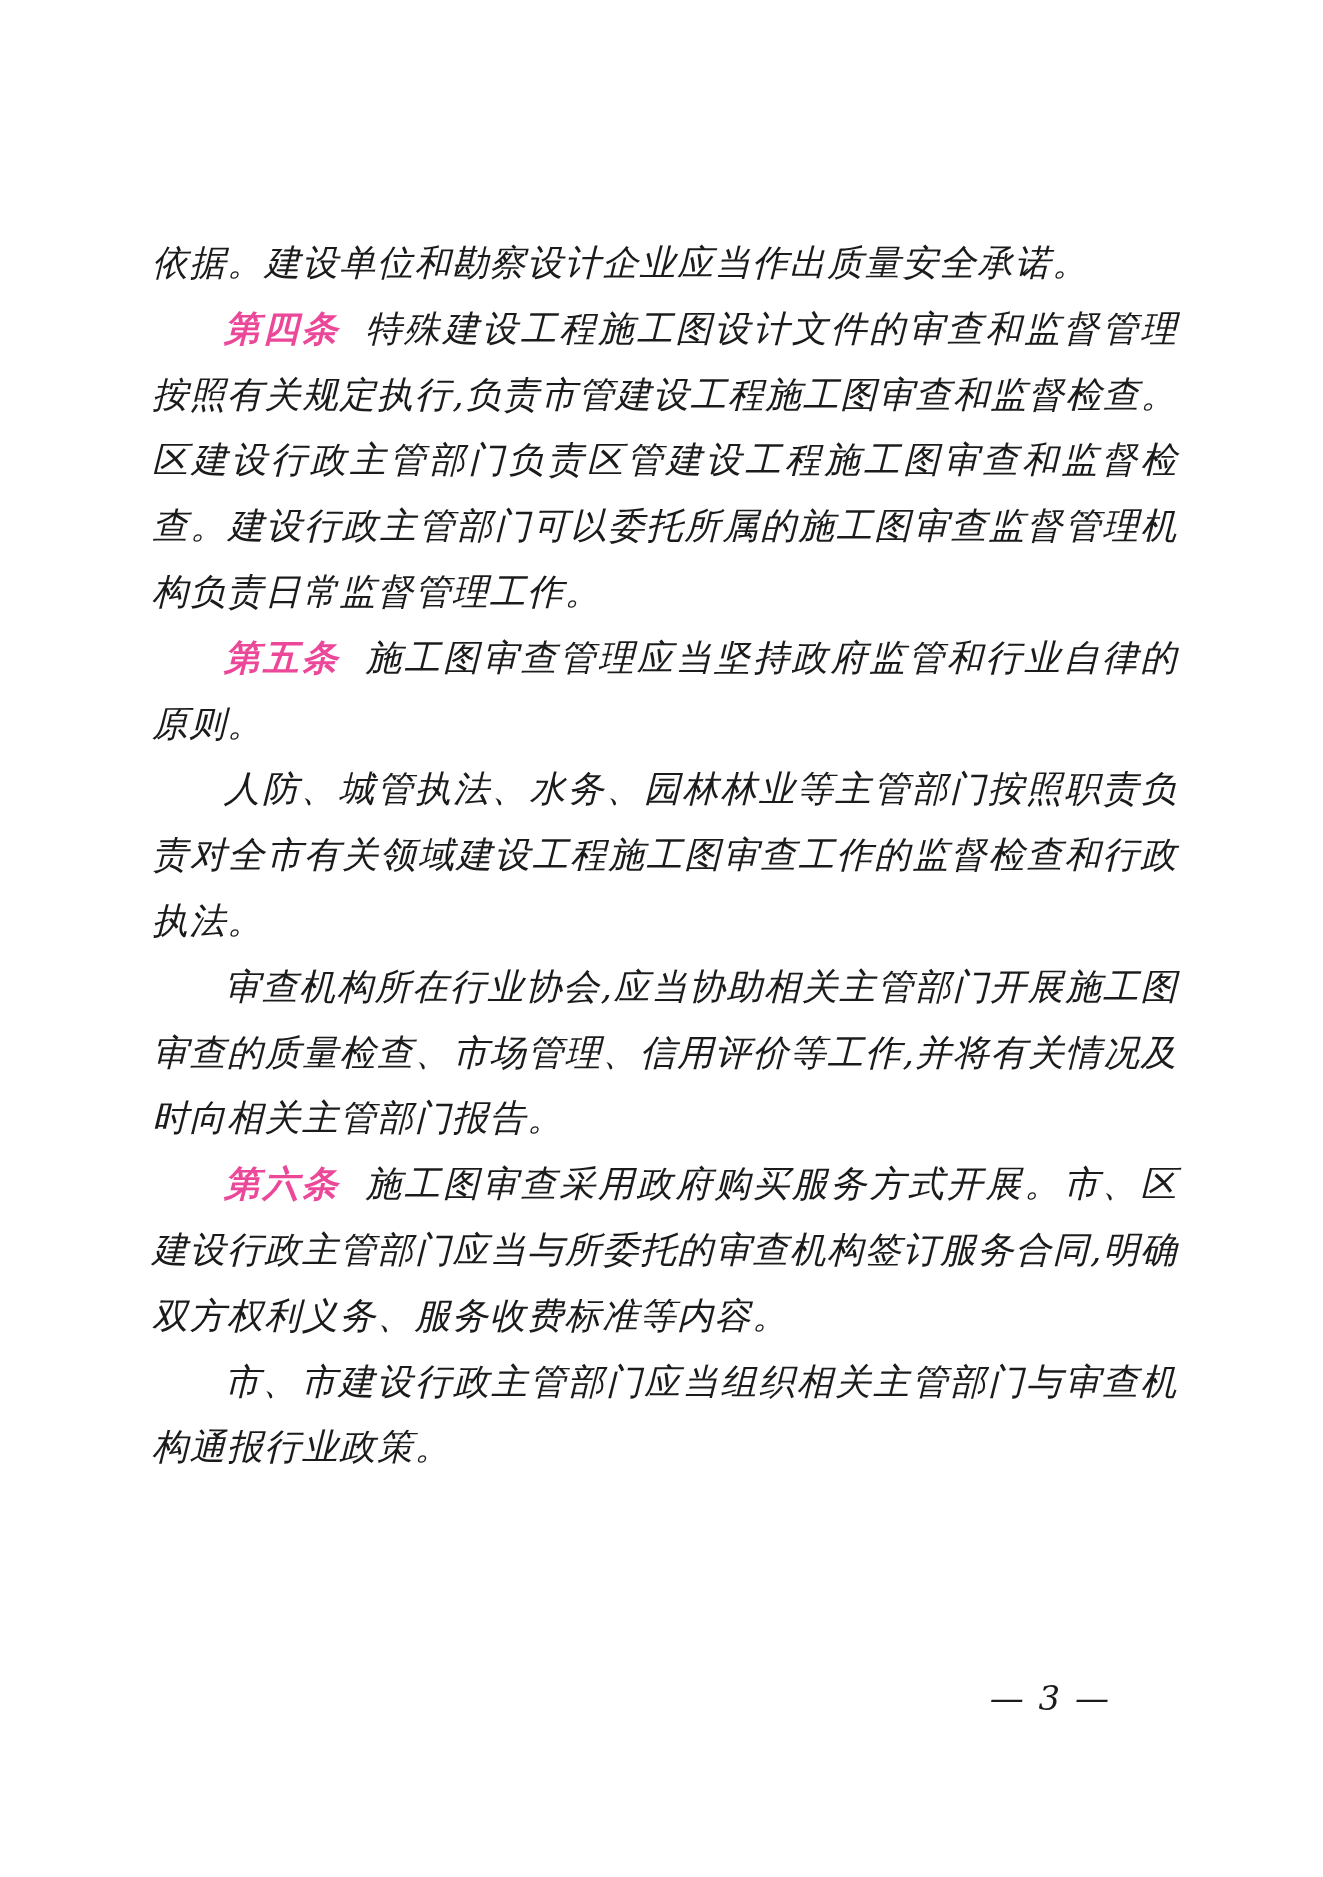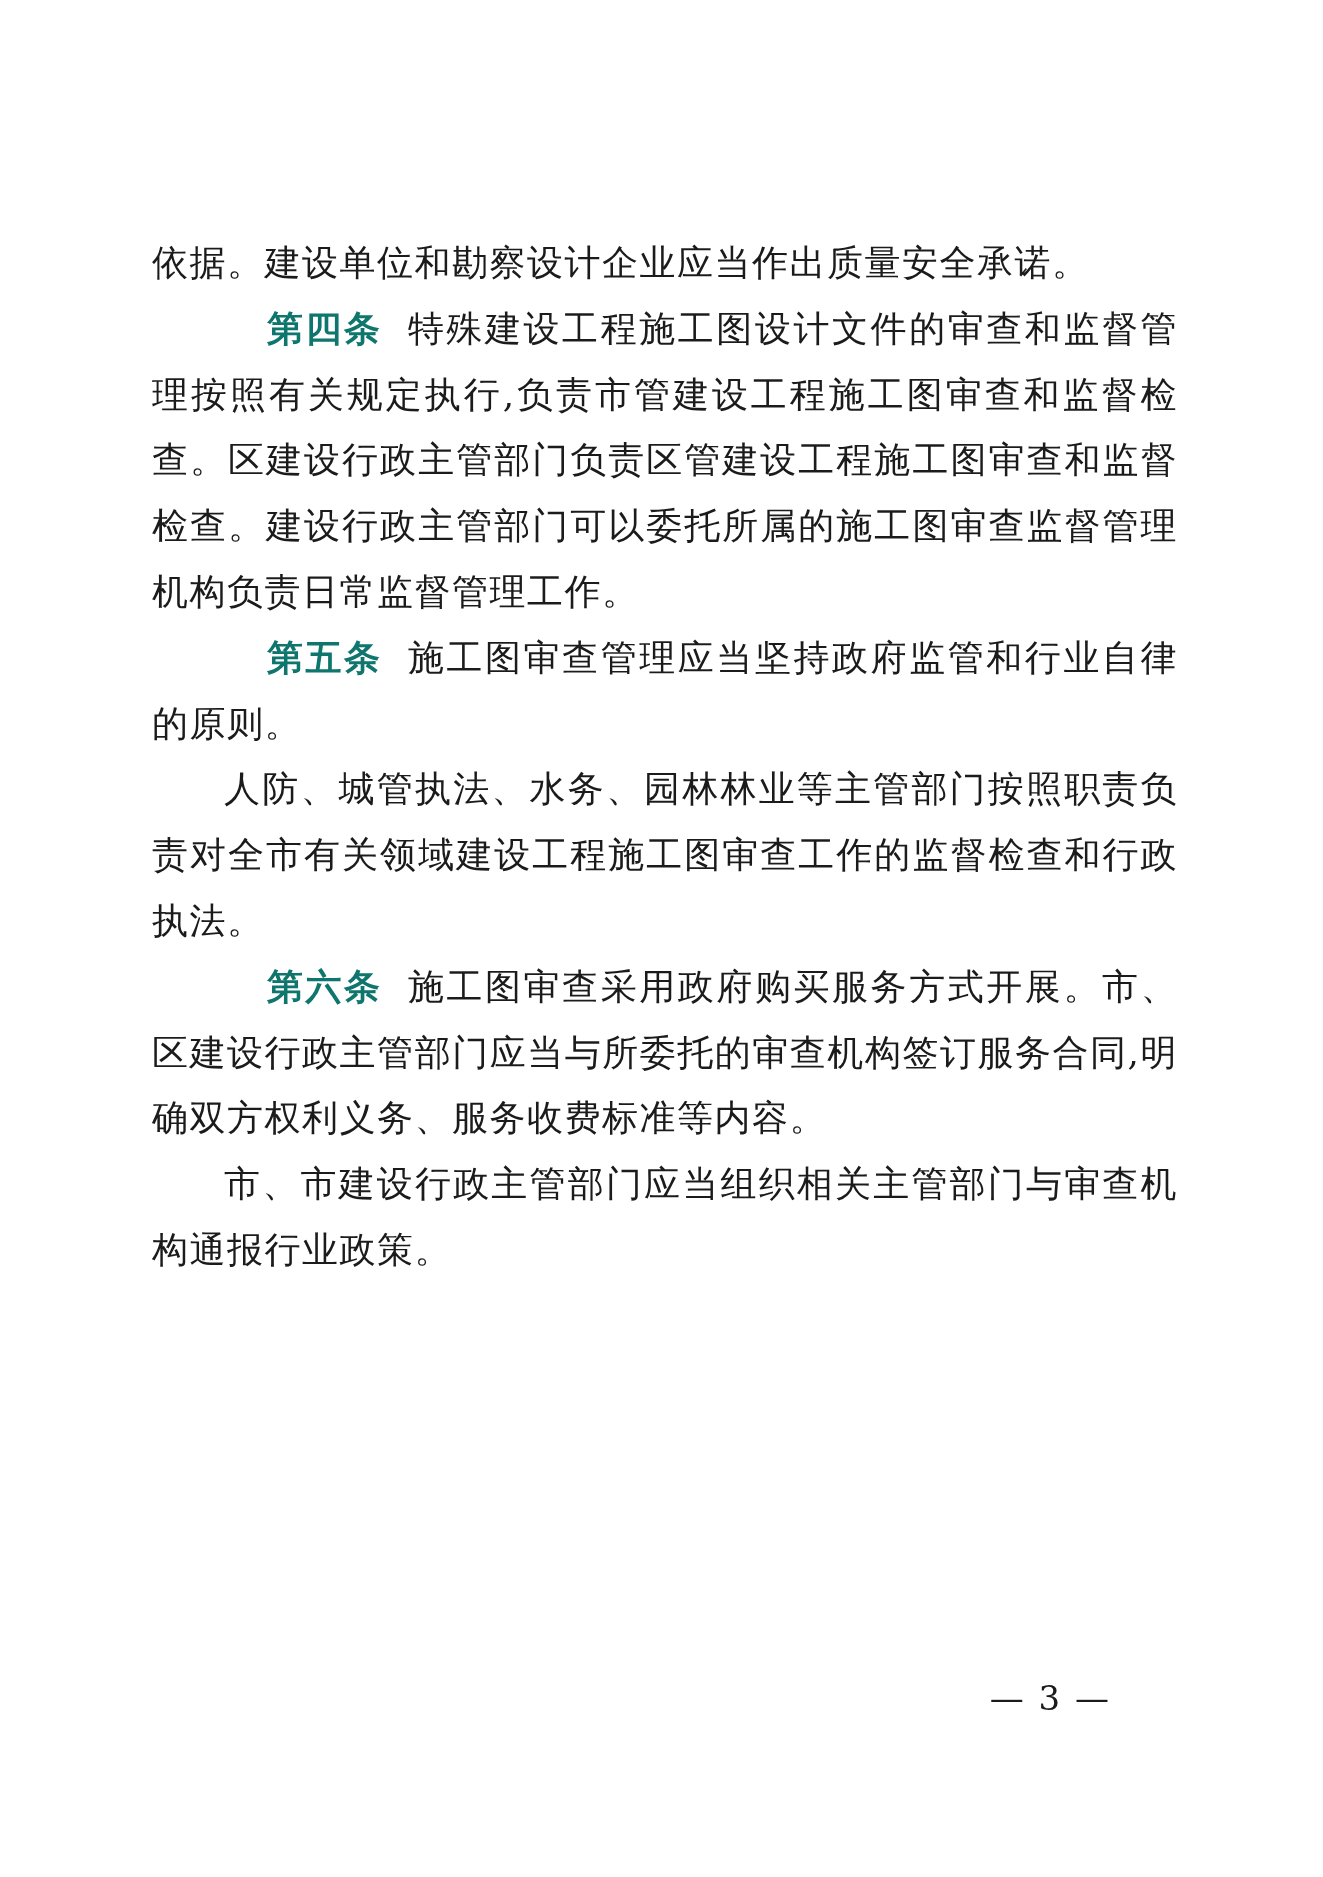--- a/index.html
+++ b/index.html
@@ -6,20 +6,21 @@
     margin: 0;
     padding: 0;
     background: #ffffff;
   }
   .page {
     position: relative;
     width: 1323px;
     height: 1877px;
     background: #ffffff;
     overflow: hidden;
+    font-style: italic;
   }
   .doc {
     position: absolute;
     left: 152px;
     top: 230px;
     width: 1026px;
     font-family: "DejaVu Serif", serif;
     font-size: 36px;
     line-height: 65.8px;
     letter-spacing: 1.5px;
@@ -31,23 +32,22 @@
     margin: 0;
     padding: 0;
     text-indent: 2em;
   }
   .para.cont {
     text-indent: 0;
   }
   .art {
     font-weight: 700;
     font-family: "DejaVu Sans", sans-serif;
-    color: #0f766e;
+    color: #ec4899;
     padding-right: 0.7em;
-    margin-left: 43px;
   }
   .pagenum {
     position: absolute;
     top: 1678px;
     right: 212px;
     font-family: "DejaVu Serif", serif;
     font-size: 34px;
     letter-spacing: 2px;
     color: #1b1b1b;
     white-space: nowrap;
@@ -62,20 +62,21 @@
     <p class="para cont"><span>依据。建设单位和勘察设计企业应当作出质量安全承诺。</span></p>
 
 
     <p class="para"><span class="art">第四条</span><span>特殊建设工程施工图设计文件的审查和监督管理按照有关规定执行,负责市管建设工程施工图审查和监督检查。区建设行政主管部门负责区管建设工程施工图审查和监督检查。建设行政主管部门可以委托所属的施工图审查监督管理机构负责日常监督管理工作。</span></p>
 
     <p class="para"><span class="art">第五条</span><span>施工图审查管理应当坚持政府监管和行业自律的原则。</span></p>
 
     <p class="para"><span>人防、城管执法、水务、园林林业等主管部门按照职责负责对全市有关领域建设工程施工图审查工作的监督检查和行政执法。</span></p>
 
 
+    <p class="para"><span>审查机构所在行业协会,应当协助相关主管部门开展施工图审查的质量检查、市场管理、信用评价等工作,并将有关情况及时向相关主管部门报告。</span></p>
 
     <p class="para"><span class="art">第六条</span><span>施工图审查采用政府购买服务方式开展。市、区建设行政主管部门应当与所委托的审查机构签订服务合同,明确双方权利义务、服务收费标准等内容。</span></p>
 
     <p class="para"><span>市、市建设行政主管部门应当组织相关主管部门与审查机构通报行业政策。</span></p>
 
   </div>
 
   <div class="pagenum">— 3 —</div>
 </div>
 

